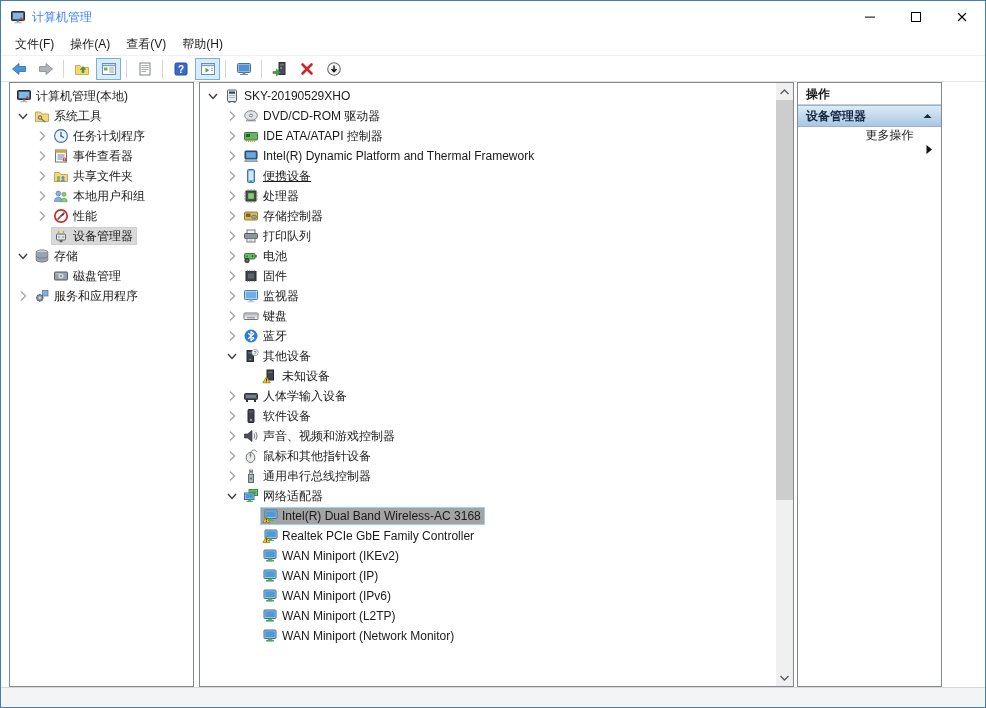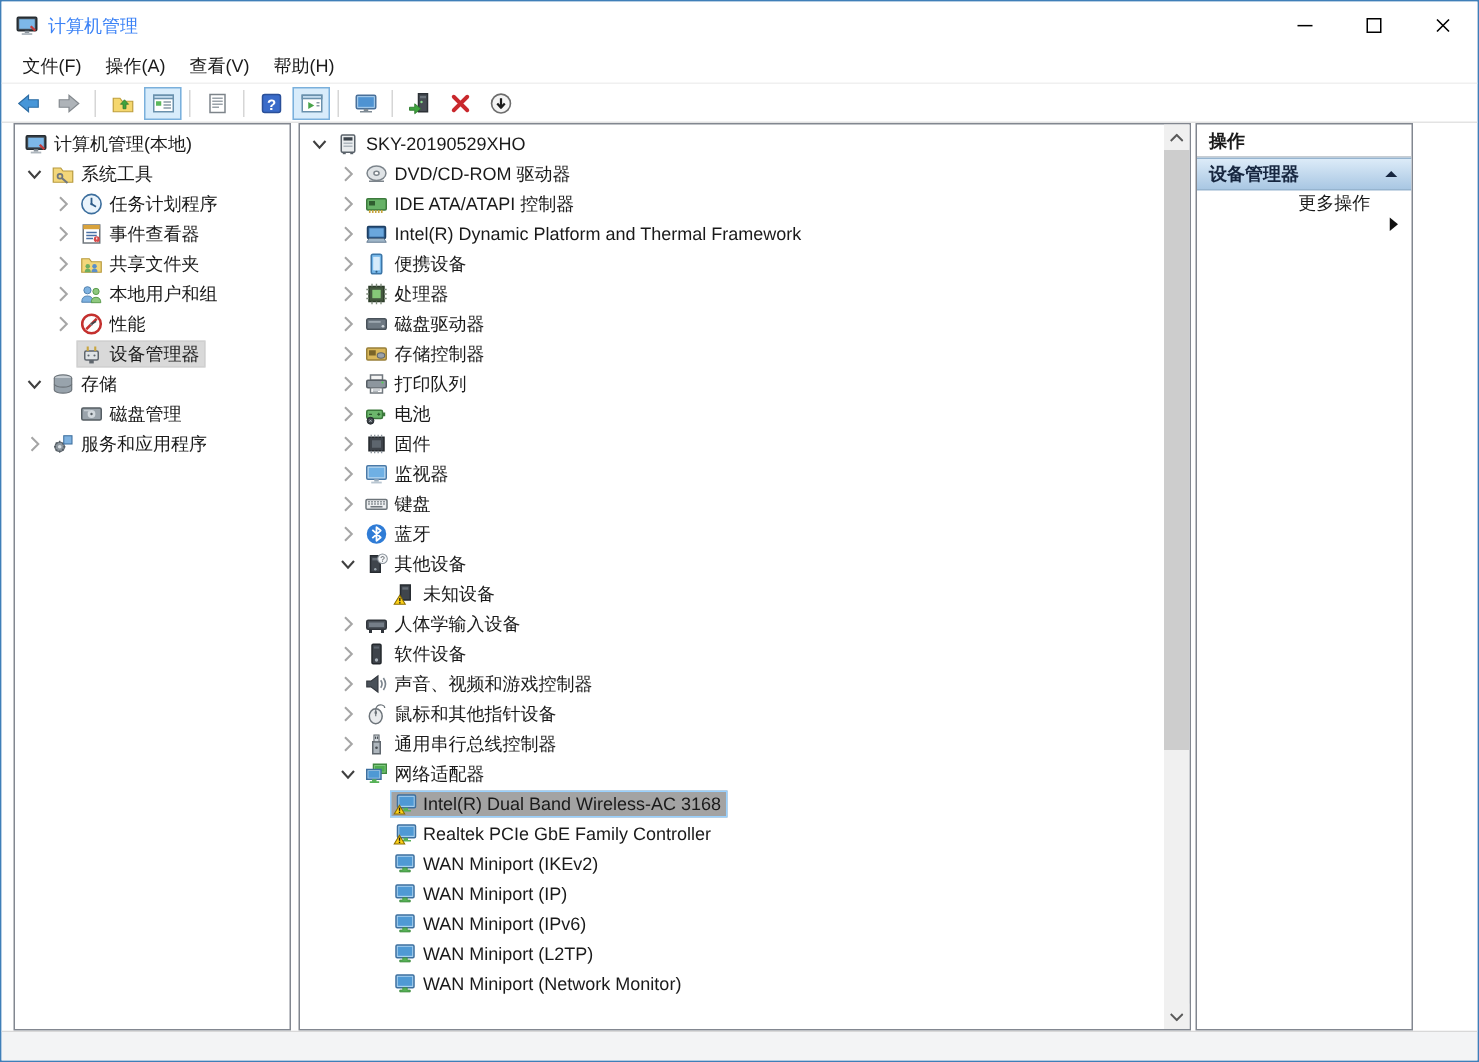--- a/index.html
+++ b/index.html
@@ -454,21 +454,21 @@
               <span class="icon">
                 <svg viewBox="0 0 16 16" width="16" height="16">
                   <rect x="2" y="3" width="12" height="8" rx="0.8" fill="#2e5d8e" stroke="#1d3f63"></rect>
                   <rect x="3.2" y="4.2" width="9.6" height="5.6" fill="#6aa7dd"></rect>
                   <path d="M1.5 13.5 L3 11 h10 l1.5 2.5 Z" fill="#9fb6c8" stroke="#5b738a" stroke-width="0.6"></path>
                 </svg>
               </span>
               <span class="lbl">Intel(R) Dynamic Platform and Thermal Framework</span>
             </span>
           </div>
-          <div class="tree-row" style="padding-left: 23px;">
+          <div class="tree-row" style="padding-left: 23px; text-decoration: underline;">
             <span class="expander">
               <svg width="12" height="12" viewBox="0 0 12 12">
                 <polyline points="4,1.5 8.5,6 4,10.5" fill="none" stroke="#a6a6a6" stroke-width="1.4"></polyline>
               </svg>
             </span>
             <span class="node">
               <span class="icon">
                 <svg viewBox="0 0 16 16" width="16" height="16">
                   <rect x="4.5" y="1.5" width="7" height="13" rx="1.2" fill="#74b6e8" stroke="#3c76a8"></rect>
                   <rect x="5.8" y="3.2" width="4.4" height="9" fill="#d6ebfa"></rect>
@@ -486,37 +486,20 @@
             </span>
             <span class="node">
               <span class="icon">
                 <svg viewBox="0 0 16 16" width="16" height="16">
                   <rect x="3" y="3" width="10" height="10" fill="#44583f" stroke="#2a3a27"></rect>
                   <rect x="5.2" y="5.2" width="5.6" height="5.6" fill="#86c878"></rect>
                   <path d="M5 1.2 v1.8 M8 1.2 v1.8 M11 1.2 v1.8 M5 13 v1.8 M8 13 v1.8 M11 13 v1.8 M1.2 5 h1.8 M1.2 8 h1.8 M1.2 11 h1.8 M13 5 h1.8 M13 8 h1.8 M13 11 h1.8" stroke="#7d8a7a" stroke-width="0.9"></path>
                 </svg>
               </span>
               <span class="lbl">处理器</span>
-            </span>
-          </div>
-          <div class="tree-row" style="padding-left: 23px;">
-            <span class="expander">
-              <svg width="12" height="12" viewBox="0 0 12 12">
-                <polyline points="4,1.5 8.5,6 4,10.5" fill="none" stroke="#a6a6a6" stroke-width="1.4"></polyline>
-              </svg>
-            </span>
-            <span class="node">
-              <span class="icon">
-                <svg viewBox="0 0 16 16" width="16" height="16">
-                  <rect x="1.5" y="4.5" width="13" height="7" rx="1.2" fill="#6e7983" stroke="#49525a"></rect>
-                  <rect x="2.8" y="6" width="8" height="1.2" fill="#9da7b0"></rect>
-                  <circle cx="12.3" cy="9.5" r="0.9" fill="#cfd6db"></circle>
-                </svg>
-              </span>
-              <span class="lbl">磁盘驱动器</span>
             </span>
           </div>
           <div class="tree-row" style="padding-left: 23px;">
             <span class="expander">
               <svg width="12" height="12" viewBox="0 0 12 12">
                 <polyline points="4,1.5 8.5,6 4,10.5" fill="none" stroke="#a6a6a6" stroke-width="1.4"></polyline>
               </svg>
             </span>
             <span class="node">
               <span class="icon">

